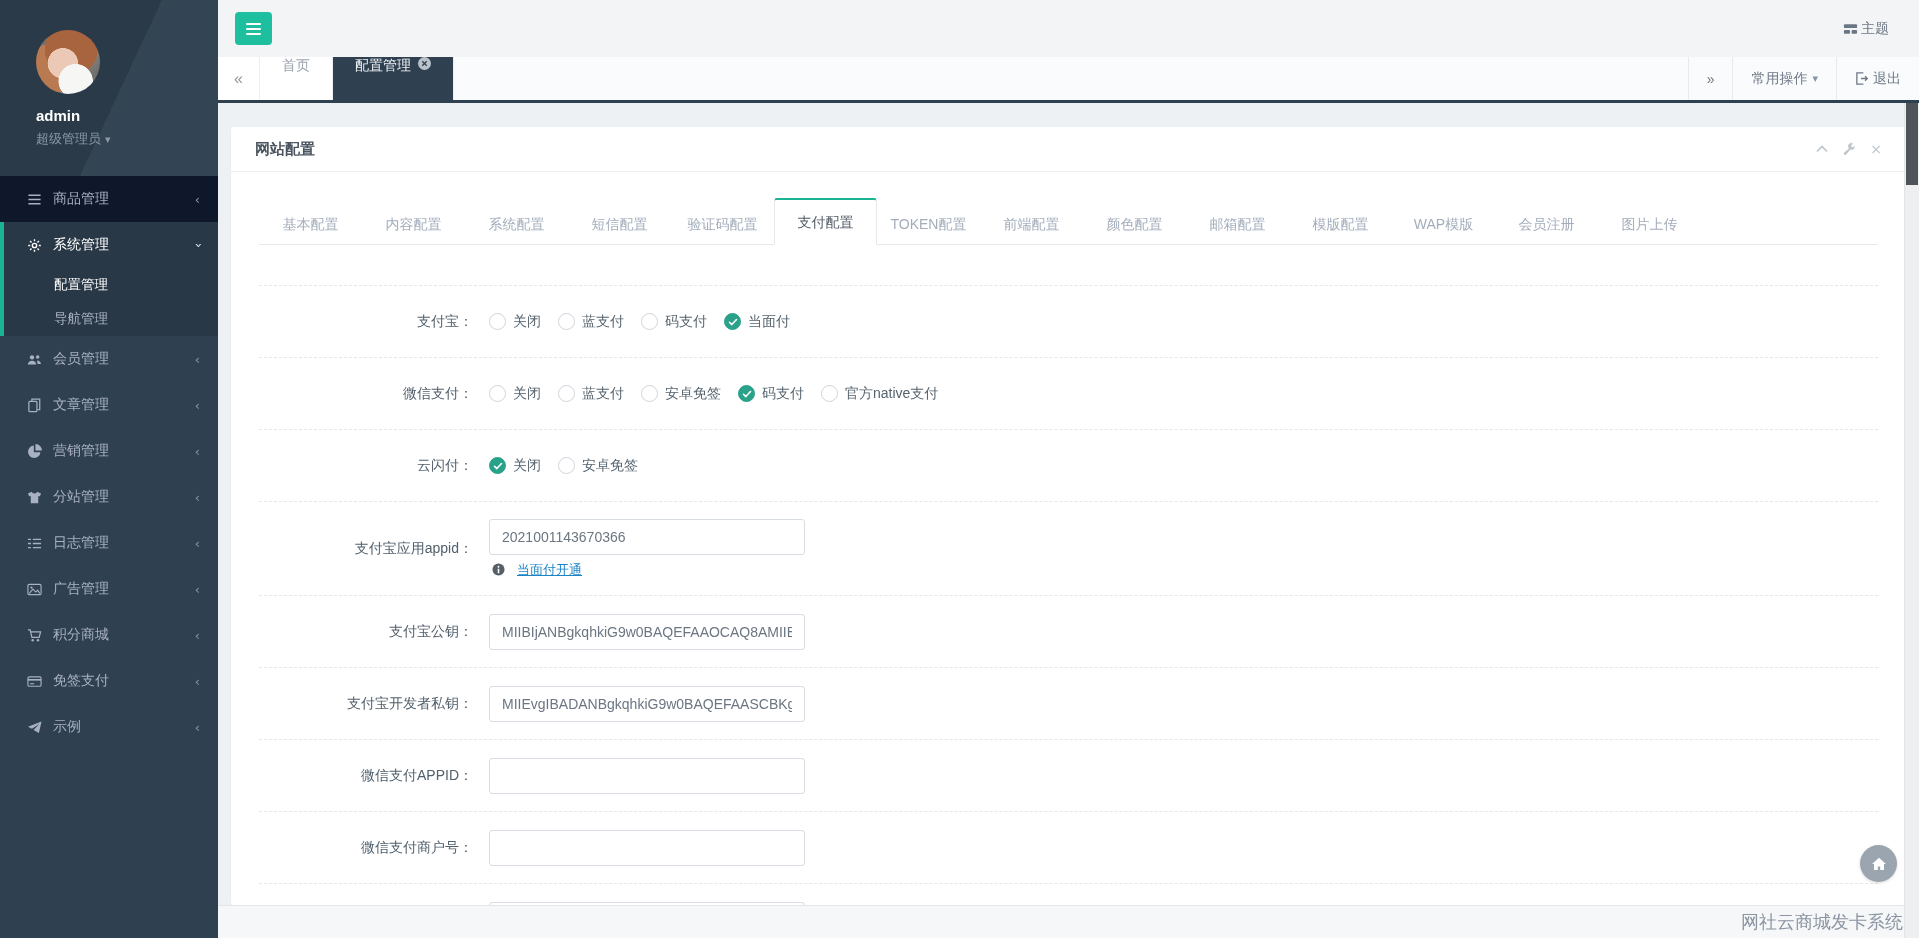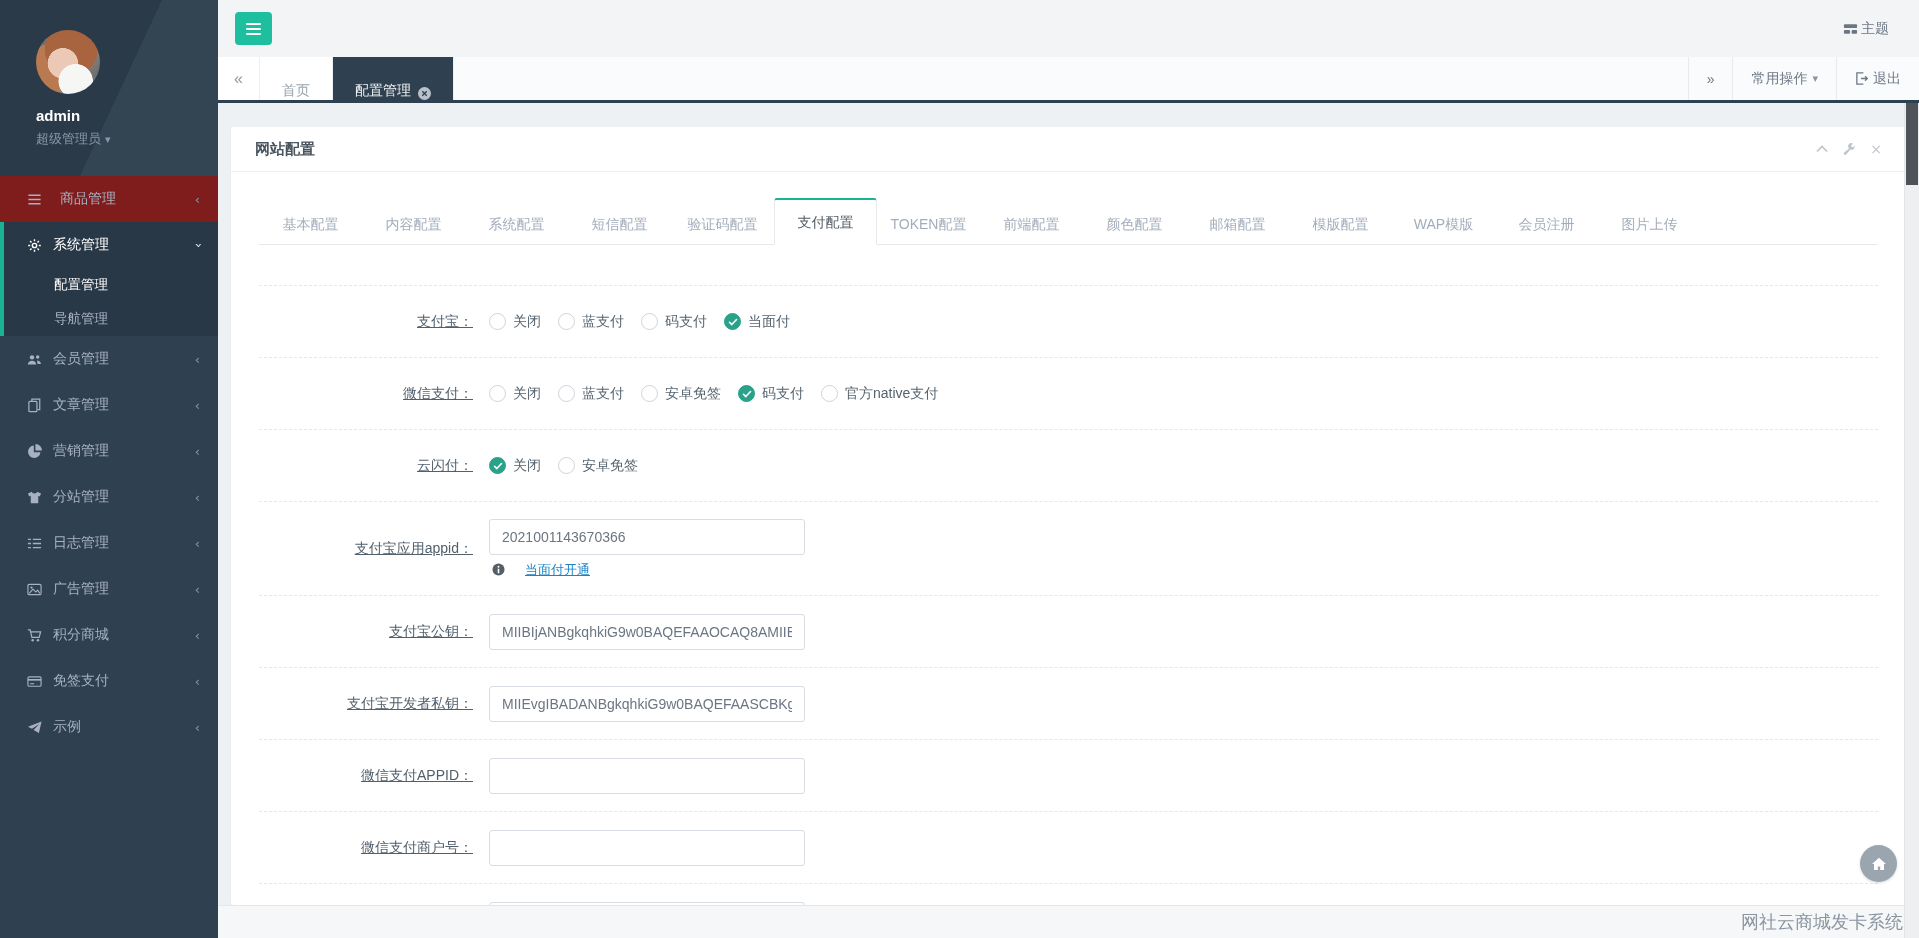--- a/index.html
+++ b/index.html
@@ -17,21 +17,21 @@
       radial-gradient(circle at 42% 52%, #ecc9b6 0 30%, transparent 31%),
       radial-gradient(circle at 55% 30%, #a8643f 0 46%, transparent 47%),
       radial-gradient(circle at 25% 60%, #b97a52 0 40%, transparent 41%),
       linear-gradient(135deg,#5d6a75 0%,#8d8277 60%,#55606b 100%); }
   .p-name { color:#fff; font-weight:bold; font-size:15px; margin-top:13px; }
   .p-role { color:#8b98a8; font-size:13px; margin-top:6px; }
   .p-role .caret { font-size:11px; margin-left:4px; }
   .nav { }
   .s-item { height:46px; display:flex; align-items:center; padding:0 18px 0 25px;
     color:#a7b1c2; cursor:pointer; position:relative; }
-  .s-item.highlight { background:#7f1d1d;gap:7px; }
+  .s-item.highlight { background:#0f172a; }
   .nav-section.open { background:#293846; border-left:4px solid #1ab394; }
   .nav-section.open .s-item { padding-left:21px; color:#fff; }
   .s-ico { width:18px; display:inline-flex; justify-content:center; margin-right:10px; }
   .s-ico svg { width:15px; height:15px; }
   .s-label { flex:1; }
   .chev { font-size:13px; color:#8b98a8; font-family:"DejaVu Sans",sans-serif; }
   .chev.down { display:inline-block; transform:rotate(-90deg); color:#e6ecf2; }
   .s-sub { height:34px; display:flex; align-items:center; padding-left:50px;
     color:#a7b1c2; cursor:pointer; font-size:13.5px; }
   .s-sub.active { color:#ffffff; }
@@ -45,21 +45,21 @@
     display:flex; flex-direction:column; justify-content:center; align-items:center; gap:3px; cursor:pointer; }
   .hamburger-btn i { display:block; width:15px; height:2px; background:#fff; border-radius:1px; }
   .theme-box { margin-left:auto; display:flex; align-items:center; gap:3px; color:#6b7684; cursor:pointer; }
   .theme-box svg { width:15px; height:12px; }
 
   .topbar2 { height:46px; flex:0 0 46px; background:#fafbfc; border-bottom:3px solid #2f4050;
     display:flex; align-items:stretch; }
   .tb-left { display:flex; background:#fff; }
   .nav-back { width:42px; display:flex; align-items:center; justify-content:center;
     color:#8e99a5; font-size:16px; border-right:1px solid #eceef1; cursor:pointer; }
-  .wtab { display:flex; align-items:flex-end; justify-content:center; padding:0 22px;
+  .wtab { display:flex; align-items:flex-start; justify-content:center; padding:0 22px;
     color:#9aa3ad; border-right:1px solid #eceef1; cursor:pointer; }
   .wtab.active { background:#2f4050; color:#eef2f5; gap:7px; }
   .wtab .tab-close svg { width:13px; height:13px; display:block; }
   .tb-spacer { flex:1; }
   .tb-right { display:flex; }
   .tb-ctl { display:flex; align-items:center; padding:0 18px; color:#6d7887;
     border-left:1px solid #e8ebee; cursor:pointer; gap:5px; }
   .tb-ctl svg { width:13px; height:13px; }
   .tb-ctl .caret { font-size:11px; color:#8a95a1; }
 
@@ -78,32 +78,32 @@
   .cfg-tabs { display:flex; align-items:flex-end; border-bottom:1px solid #e6eaed; }
   .cfg-tab { width:103px; text-align:center; height:40px; line-height:40px;
     color:#a3adbb; cursor:pointer; white-space:nowrap; }
   .cfg-tab.active { height:47px; line-height:44px; color:#515a63; background:#fff;
     border:1px solid #e6eaed; border-top:2px solid #1ab394; border-bottom:1px solid #fff;
     margin-bottom:-1px; border-radius:3px 3px 0 0; }
 
   .form { margin-top:40px; }
   .form-row { display:flex; align-items:center; min-height:72px; border-top:1px dashed #e7e7e7; }
   .form-row.has-help { min-height:94px; }
-  .f-label { width:230px; flex:0 0 230px; text-align:right; padding-right:16px; color:#52606c;text-decoration:underline; }
+  .f-label { width:230px; flex:0 0 230px; text-align:right; padding-right:16px; color:#52606c; }
   .f-ctrl { display:flex; align-items:center; flex-wrap:wrap; }
   .f-col { display:flex; flex-direction:column; }
   .radio { display:flex; align-items:center; margin-right:17px; cursor:pointer; color:#56646f; }
   .dot { width:17px; height:17px; border-radius:50%; border:1px solid #cfd4da; background:#fff;
     margin-right:7px; display:inline-flex; align-items:center; justify-content:center; }
   .dot.checked { background:#2aa189; border-color:#2aa189; }
   .dot svg { width:10px; height:8px; }
   .f-input { width:316px; height:36px; border:1px solid #d8dde3; border-radius:3px;
     padding:0 12px; font-size:14px; color:#6b7682; background:#fff; outline:none;
     font-family:"Liberation Sans","DejaVu Sans",sans-serif; }
-  .help-line { display:flex; align-items:center; gap:8px; margin-top:6px; font-size:13px; }
+  .help-line { display:flex; align-items:center; gap:0; margin-top:6px; font-size:13px; }
   .help-line svg { width:13px; height:13px; }
   .help-link { color:#1c84c6; text-decoration:underline; cursor:pointer; }
 
   .footer { height:33px; flex:0 0 33px; background:#f6f7f8; border-top:1px solid #e4e7ea;
     display:flex; align-items:center; justify-content:flex-end; padding-right:16px;
     color:#8a95a1; font-size:18px; }
 
   .float-home { position:fixed; top:845px; right:22px; width:37px; height:37px; border-radius:50%;
     background:#9aa5af; display:flex; align-items:center; justify-content:center; cursor:pointer;
     box-shadow:0 1px 3px rgba(0,0,0,.15); }

